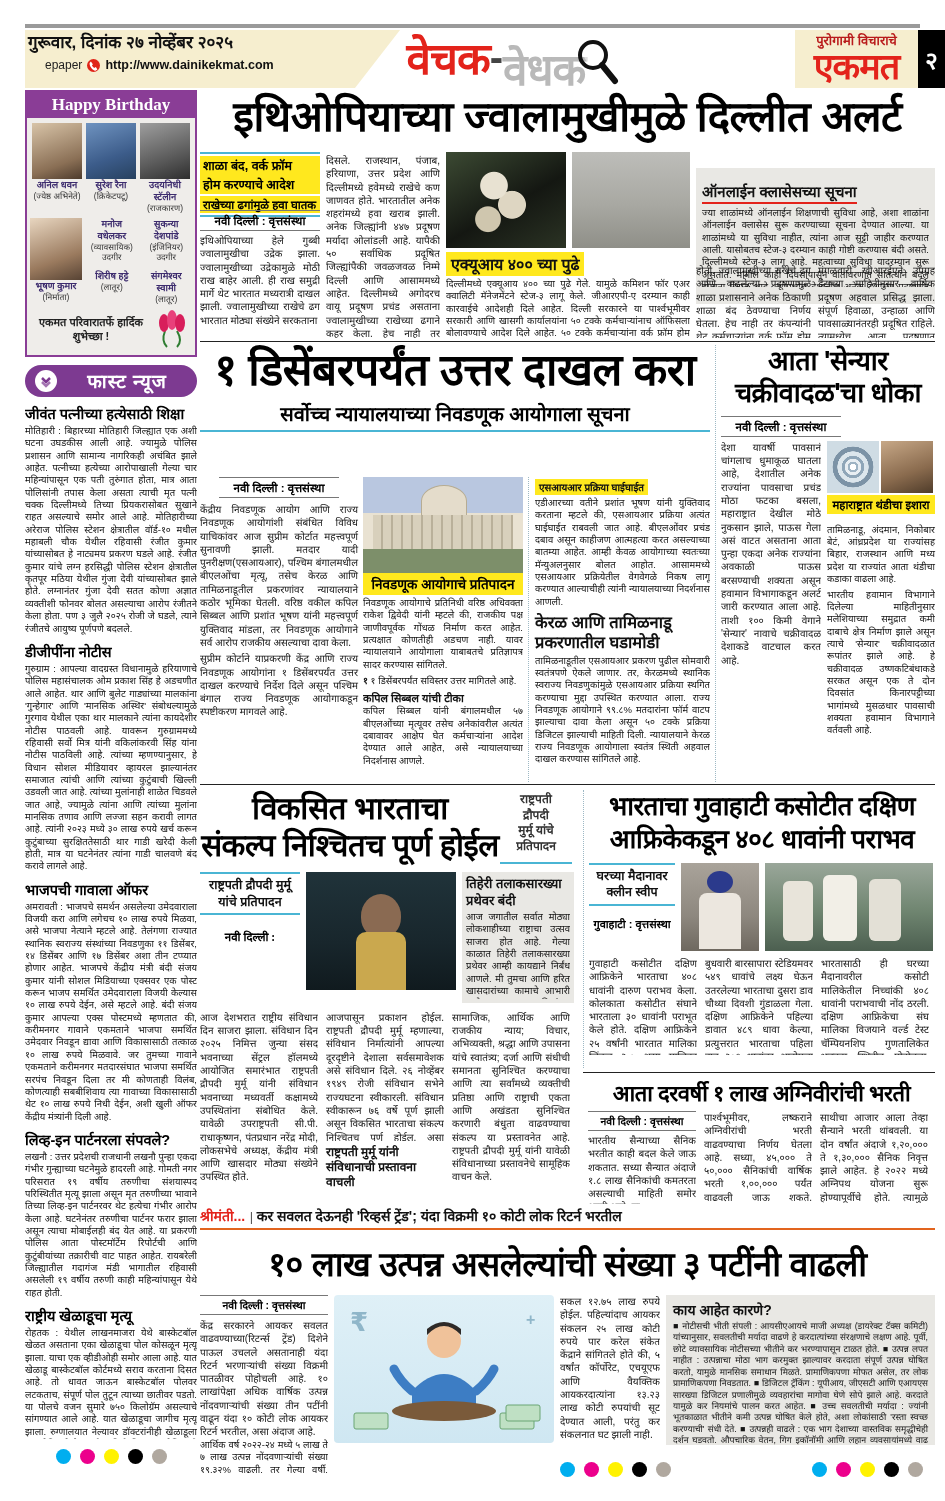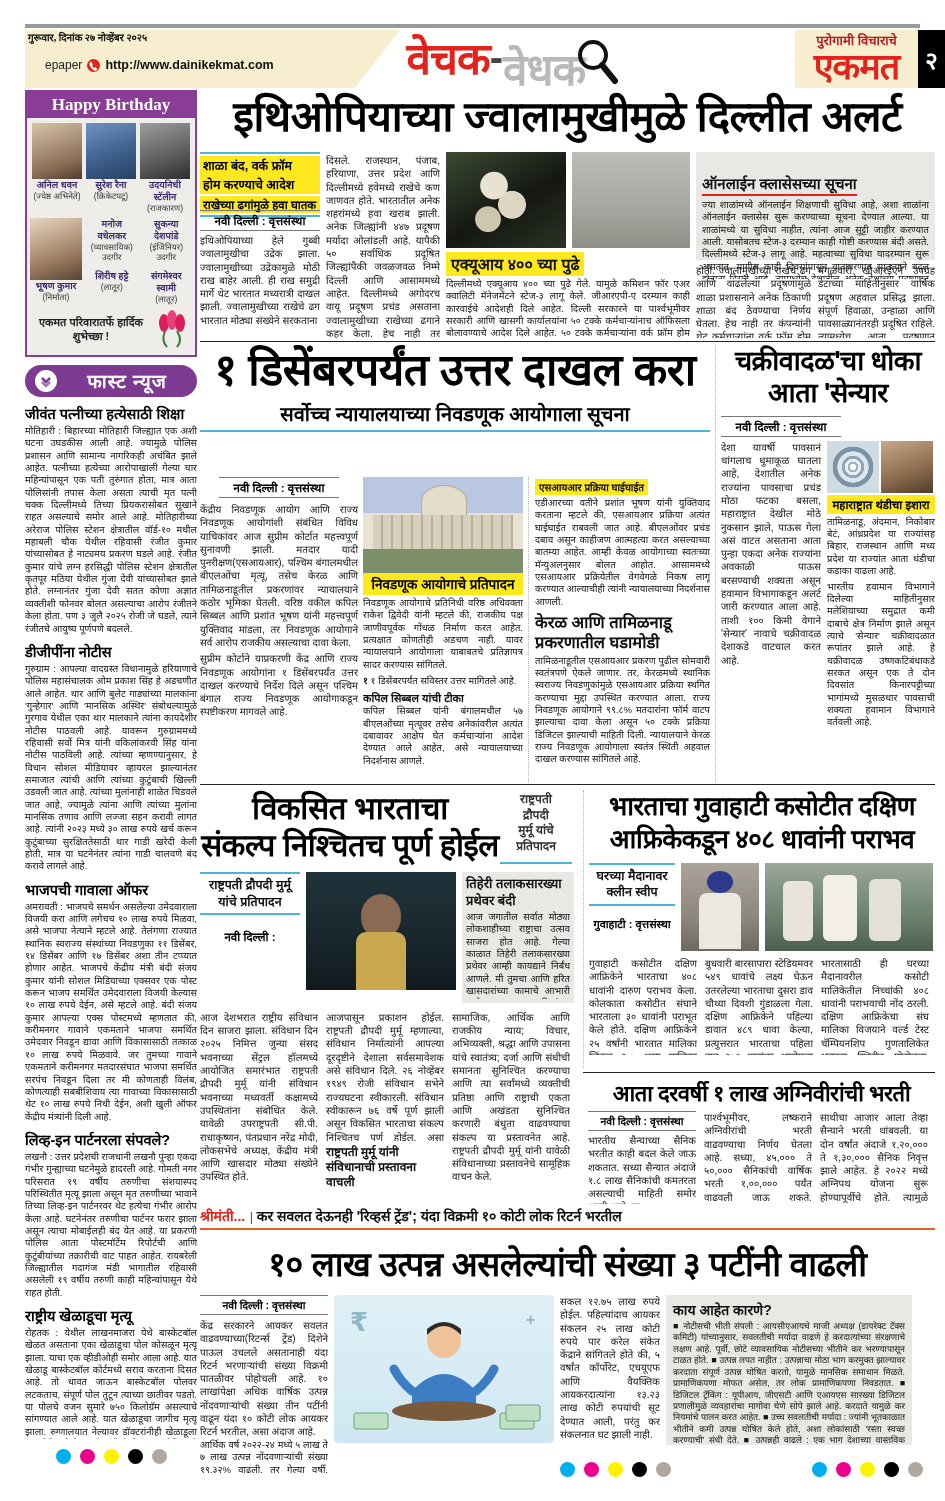--- a/index.html
+++ b/index.html
@@ -29,21 +29,21 @@
 </style>
 </head>
 <body>
 
 <div class="page">
 
   <div class="abs" style="left:0;top:22px;width:945px;height:66px;">
     <div class="abs" style="left:25px;top:2px;width:895px;height:4px;background:#9a9a9a;"></div>
     <div class="abs" style="left:25px;top:8px;width:375px;height:58px;background:#f6eecf;clip-path:polygon(0 0,100% 0,88% 100%,0 100%);"></div>
     <div class="abs" style="left:795px;top:8px;width:123px;height:58px;background:#f6eecf;"></div>
-    <div class="abs" style="left:28px;top:8px;font-weight:bold;font-size:10px;color:#111;font-family:Liberation Serif, serif;">गुरूवार, दिनांक २७ नोव्हेंबर २०२५</div>
+    <div class="abs" style="left:28px;top:8px;font-weight:bold;font-size:17px;color:#111;">गुरूवार, दिनांक २७ नोव्हेंबर २०२५</div>
     <div class="abs" style="left:45px;top:36px;display:flex;align-items:center;gap:5px;">
       <span style="font-size:12px;color:#222;">epaper</span>
       <span style="width:13px;height:13px;border-radius:50%;background:#e02418;display:inline-block;position:relative;">
         <svg viewBox="0 0 10 10" width="13" height="13" style="position:absolute;left:0;top:0;">
             <path d="M3 2 L4.5 4 L3.8 5.2 L5.5 7 L6.8 6.2 L8 8 L6.5 9 C4 8.5 1.8 5.5 2 3 Z" fill="#fff"></path>
           </svg>
       </span>
       <span style="font-size:12.5px;font-weight:bold;color:#111;">http://www.dainikekmat.com</span>
     </div>
     <div class="abs" style="left:370px;top:6px;width:290px;height:58px;display:flex;align-items:center;justify-content:center;">
@@ -174,21 +174,21 @@
     <div class="abs bt" style="left:126px;top:2px;width:114px;height:184px;overflow:hidden;">दिसले. राजस्थान, पंजाब, हरियाणा, उत्तर प्रदेश आणि दिल्लीमध्ये हवेमध्ये राखेचे कण जाणवत होते. भारतातील अनेक शहरांमध्ये हवा खराब झाली. अनेक जिल्ह्यांनी ४४७ प्रदूषण मर्यादा ओलांडली आहे. यापैकी ५० सर्वाधिक प्रदूषित जिल्ह्यांपैकी जवळजवळ निम्मे दिल्ली आणि आसाममध्ये आहेत. दिल्लीमध्ये अगोदरच वायू प्रदूषण प्रचंड असताना ज्वालामुखीच्या राखेच्या ढगाने कहर केला. हेच नाही तर जवळपास उड्डाणे रद्द करण्याचा निर्णय काल विमान कंपन्यांनी घेतला. राखेच्या ढगामुळे विमानाचे इंजिन बंद होण्याची शक्यता</div>
 
     <div class="abs photo" style="left:246px;top:0;width:120px;height:96px;background:radial-gradient(circle at 40% 35%,#e8e2d2 0 14%,transparent 15%),radial-gradient(circle at 55% 55%,#ded6c2 0 16%,transparent 17%),radial-gradient(circle at 35% 70%,#cfc6ae 0 12%,transparent 13%),linear-gradient(150deg,#3c4a33,#141712 55%,#2b3324);"></div>
     <div class="abs photo" style="left:372px;top:0;width:118px;height:96px;background:linear-gradient(180deg,#bdbdb9,#a8a8a2 55%,#8f8f88);"></div>
 
     <div class="abs" style="left:246px;top:100px;width:244px;height:86px;">
       <div class="ylw" style="font-weight:bold;font-size:16px;padding:1px 5px;display:inline-block;">एक्यूआय ४०० च्या पुढे</div>
       <div class="bts" style="margin-top:2px;height:62px;overflow:hidden;">दिल्लीमध्ये एक्यूआय ४०० च्या पुढे गेले. यामुळे कमिशन फॉर एअर क्वालिटी मॅनेजमेंटने स्टेज-३ लागू केले. जीआरएपी-ए दरम्यान काही कारवाईचे आदेशही दिले आहेत. दिल्ली सरकारने या पार्श्वभूमीवर सरकारी आणि खासगी कार्यालयांना ५० टक्के कर्मचाऱ्यांनाच ऑफिसला बोलावण्याचे आदेश दिले आहेत. ५० टक्के कर्मचाऱ्यांना वर्क फ्रॉम होम द्यावे, असे आदेश आहेत.</div>
     </div>
 
-    <div class="abs graybox" style="left:496px;top:0;width:239px;height:108px;padding:21px 6px;box-sizing:border-box;">
+    <div class="abs graybox" style="left:496px;top:16px;width:239px;height:136px;padding:13px 6px;box-sizing:border-box;">
       <div style="font-weight:bold;font-size:15px;border-bottom:2px solid #e3231b;display:inline-block;padding-bottom:1px;">ऑनलाईन क्लासेसच्या सूचना</div>
       <div class="bts" style="margin-top:3px;height:80px;overflow:hidden;">ज्या शाळांमध्ये ऑनलाईन शिक्षणाची सुविधा आहे, अशा शाळांना ऑनलाईन क्लासेस सुरू करण्याच्या सूचना देण्यात आल्या. या शाळांमध्ये या सुविधा नाहीत, त्यांना आज सुट्टी जाहीर करण्यात आली. यासोबतच स्टेज-३ दरम्यान काही गोष्टी करण्यास बंदी असते. दिल्लीमध्ये स्टेज-३ लागू आहे. महत्वाच्या सुविधा यादरम्यान सुरू असतात. मागील काही दिवसांपासून वातावरणात सातत्याने बदल होताना दिसत आहे. त्यामध्येच देशातील अनेक देशांच्या प्रदूषणात अत्यंत मोठी वाढ झाल्याचे बघायला मिळत आहे.</div>
     </div>
     <div class="abs bt" style="left:496px;top:112px;width:115px;height:74px;overflow:hidden;">होती. ज्वालामुखीच्या राखेचे ढग आणि वाढलेल्या प्रदूषणामुळे शाळा प्रशासनाने अनेक ठिकाणी शाळा बंद ठेवण्याचा निर्णय घेतला. हेच नाही तर कंपन्यांनी थेट कर्मचाऱ्यांना वर्क फ्रॉम होम देण्याचा निर्णय घेतला.</div>
     <div class="abs bt" style="left:618px;top:112px;width:117px;height:74px;overflow:hidden;">मंगळवारी खीआरईएने उपग्रह डेटाच्या माहितीनुसार वार्षिक प्रदूषण अहवाल प्रसिद्ध झाला. संपूर्ण हिवाळा, उन्हाळा आणि पावसाळ्यानंतरही प्रदूषित राहिले. त्यामध्येच आता प्रदूषणात झपाट्याने वाढ झाली.</div>
   </div>
 
   <div class="abs secdiv" style="left:200px;top:341px;width:735px;"></div>
 
   <div class="abs" style="left:200px;top:345px;width:510px;height:437px;">
@@ -215,32 +215,32 @@
       <div class="ylw" style="font-weight:bold;font-size:10px;display:inline-block;padding:1px 4px;">एसआयआर प्रक्रिया घाईघाईत</div>
       <div class="bts" style="margin-top:2px;">एडीआरच्या वतीने प्रशांत भूषण यांनी युक्तिवाद करताना म्हटले की, एसआयआर प्रक्रिया अत्यंत घाईघाईत राबवली जात आहे. बीएलओंवर प्रचंड दबाव असून काहीजण आत्महत्या करत असल्याच्या बातम्या आहेत. आम्ही केवळ आयोगाच्या स्वतःच्या मॅन्युअलनुसार बोलत आहोत. आसाममध्ये एसआयआर प्रक्रियेतील वेगवेगळे निकष लागू करण्यात आल्याचीही त्यांनी न्यायालयाच्या निदर्शनास आणली.</div>
       <div style="font-weight:bold;font-size:16.5px;line-height:1.2;margin-top:5px;">
         <span>केरळ आणि तामिळनाडू</span><br><span>प्रकरणातील घडामोडी</span>
       </div>
       <div class="bts" style="margin-top:2px;">तामिळनाडूतील एसआयआर प्रकरण पुढील सोमवारी स्वतंत्रपणे ऐकले जाणार. तर, केरळमध्ये स्थानिक स्वराज्य निवडणुकांमुळे एसआयआर प्रक्रिया स्थगित करण्याचा मुद्दा उपस्थित करण्यात आला. राज्य निवडणूक आयोगाने ९९.८% मतदारांना फॉर्म वाटप झाल्याचा दावा केला असून ५० टक्के प्रक्रिया डिजिटल झाल्याची माहिती दिली. न्यायालयाने केरळ राज्य निवडणूक आयोगाला स्वतंत्र स्थिती अहवाल दाखल करण्यास सांगितले आहे.</div>
     </div>
   </div>
 
   <div class="abs" style="left:715px;top:345px;width:220px;height:437px;border-left:1px dotted #9db8c4;padding-left:5px;box-sizing:border-box;">
+    <div class="headline" style="font-size:27px;line-height:1.2;">आता 'सेन्यार</div>
     <div class="headline" style="font-size:27px;line-height:1.2;">चक्रीवादळ'चा धोका</div>
-    <div class="headline" style="font-size:27px;line-height:1.2;">आता 'सेन्यार</div>
     <div class="dl" style="width:120px;margin:6px 0 4px 0;">नवी दिल्ली : वृत्तसंस्था</div>
     <div style="display:flex;gap:6px;">
       <div class="bt" style="width:100px;height:330px;overflow:hidden;">देशा यावर्षी पावसानं चांगलाच धुमाकूळ घातला आहे, देशातील अनेक राज्यांना पावसाचा प्रचंड मोठा फटका बसला, महाराष्ट्रात देखील मोठे नुकसान झाले, पाऊस गेला असं वाटत असताना आता पुन्हा एकदा अनेक राज्यांना अवकाळी पाऊस बरसण्याची शक्यता असून हवामान विभागाकडून अलर्ट जारी करण्यात आला आहे. ताशी १०० किमी वेगाने 'सेन्यार' नावाचे चक्रीवादळ देशाकडे वाटचाल करत आहे.</div>
       <div style="width:108px;">
         <div style="display:flex;gap:2px;">
           <div class="photo" style="width:52px;height:52px;background:radial-gradient(circle at 50% 50%,#fff 0 8%,#9fb4c4 9% 14%,#e8eef2 15% 22%,#8fa6b8 23% 30%,#dce6ec 31% 42%,#7c93a6 43% 55%,#cfdce4 56%);"></div>
           <div class="photo" style="width:52px;height:52px;background:linear-gradient(160deg,#c7a887,#8a6b4e 60%,#4f3c2a);"></div>
         </div>
         <div class="cap" style="font-size:11.5px;margin-top:2px;">महाराष्ट्रात थंडीचा इशारा</div>
-        <div class="bts" style="margin-top:2px;">तामिळनाडू, अंदमान, निकोबार बेटं, आंध्रप्रदेश या राज्यांसह बिहार, राजस्थान आणि मध्य प्रदेश या राज्यांत आता थंडीचा कडाका वाढला आहे.</div>
+        <div class="bts" style="margin-top:10px;">तामिळनाडू, अंदमान, निकोबार बेटं, आंध्रप्रदेश या राज्यांसह बिहार, राजस्थान आणि मध्य प्रदेश या राज्यांत आता थंडीचा कडाका वाढला आहे.</div>
         <div class="bts" style="margin-top:3px;height:190px;overflow:hidden;">भारतीय हवामान विभागाने दिलेल्या माहितीनुसार मलेशियाच्या समुद्रात कमी दाबाचे क्षेत्र निर्माण झाले असून त्याचे 'सेन्यार' चक्रीवादळात रूपांतर झाले आहे. हे चक्रीवादळ उष्णकटिबंधाकडे सरकत असून एक ते दोन दिवसांत किनारपट्टीच्या भागांमध्ये मुसळधार पावसाची शक्यता हवामान विभागाने वर्तवली आहे.</div>
       </div>
     </div>
   </div>
 
   <div class="abs secdiv" style="left:200px;top:784px;width:735px;"></div>
 
   <div class="abs" style="left:200px;top:790px;width:375px;height:410px;">
     <div style="display:flex;">
       <div style="width:300px;">
@@ -249,21 +249,21 @@
       </div>
       <div style="width:72px;font-weight:bold;font-size:12px;text-align:center;color:#333;border-bottom:2px solid #4ab5d4;line-height:1.3;padding-top:2px;">
         <span>राष्ट्रपती</span><br><span>द्रौपदी</span><br><span>मुर्मू यांचे</span><br><span>प्रतिपादन</span>
       </div>
     </div>
     <div style="display:flex;gap:6px;margin-top:8px;">
       <div style="width:100px;">
         <div class="tealrule" style="border-bottom:2px solid #4ab5d4;text-align:center;font-weight:bold;font-size:12.5px;padding:3px 0;line-height:1.3;">
           <span>राष्ट्रपती द्रौपदी मुर्मू</span><br><span>यांचे प्रतिपादन</span>
         </div>
-        <div class="dl2" style="margin-top:14px;text-align:center;">नवी दिल्ली :</div>
+        <div class="dl2" style="margin-top:14px;text-align:center;font-family:Liberation Serif, serif;">नवी दिल्ली :</div>
       </div>
       <div class="photo" style="width:150px;height:118px;background:linear-gradient(180deg,#20333a,#18262c 60%,#101a1e);position:relative;">
         <span style="position:absolute;left:55px;top:22px;width:40px;height:44px;border-radius:50% 50% 46% 46%;background:#8a6a52;"></span>
         <span style="position:absolute;left:50px;top:60px;width:50px;height:58px;border-radius:10px 10px 0 0;background:#caa84e;"></span>
       </div>
       <div class="graybox" style="width:112px;padding:4px;box-sizing:border-box;">
         <div style="font-weight:bold;font-size:13px;line-height:1.25;">
           <span>तिहेरी तलाकसारख्या</span><br><span>प्रथेवर बंदी</span>
         </div>
         <div class="bts" style="margin-top:2px;height:88px;overflow:hidden;">आज जगातील सर्वात मोठ्या लोकशाहीच्या राष्ट्राचा उत्सव साजरा होत आहे. गेल्या काळात तिहेरी तलाकसारख्या प्रथेवर आम्ही कायद्याने निर्बंध आणले. मी तुमचा आणि हरित खासदारांच्या कामाचे आभारी आहे. या सुधारणा महिलांच्या सन्मानासाठी आहेत, असेही राष्ट्रपती द्रौपदी मुर्मू म्हणाल्या.</div>
@@ -346,21 +346,21 @@
             <rect x="166" y="118" width="34" height="16" rx="2"></rect>
             <rect x="172" y="110" width="34" height="16" rx="2"></rect>
           </g>
         <text x="16" y="36" font-size="26" fill="#8fb6c9" font-weight="bold">₹</text>
         <text x="192" y="30" font-size="16" fill="#8fb6c9" font-weight="bold">+</text>
       </svg>
     </div>
     <div class="abs bt" style="left:360px;top:0;width:100px;height:150px;overflow:hidden;">सकल १२.७५ लाख रुपये होईल. पहिल्यांदाच आयकर संकलन २५ लाख कोटी रुपये पार करेल संकेत केंद्राने सांगितले होते की, ५ वर्षांत कॉर्पोरेट, एचयूएफ आणि वैयक्तिक आयकरदात्यांना १३.२३ लाख कोटी रुपयांची सूट देण्यात आली, परंतु कर संकलनात घट झाली नाही.</div>
     <div class="abs bts" style="left:360px;top:0;width:0;height:0;overflow:hidden;">चालू वर्षी पहिल्यांदाच एकूण २५.२ लाख कोटी रुपयांच्या कर संकलनाचे उद्दिष्ट ठेवले आहे. १२.७५ लाखांपर्यंतचे उत्पन्न करमुक्त केल्यानंतरही, हे मागील वर्षाच्या २२.२५ लाख कोटी रुपयांपेक्षा १३.२६% जास्त आहे.</div>
 
-    <div class="abs graybox" style="left:466px;top:0;width:246px;height:150px;padding:5px 7px;box-sizing:border-box;overflow:hidden;">
+    <div class="abs graybox" style="left:466px;top:0;width:269px;height:150px;padding:5px 7px;box-sizing:border-box;overflow:hidden;">
       <div style="font-weight:bold;font-size:14px;margin-bottom:2px;">काय आहेत कारणे?</div>
       <div class="bts" style="font-size:8.8px;">■ <span>नोटीसची भीती संपली : आयसीएआयचे माजी अध्यक्ष (डायरेक्ट टॅक्स कमिटी) यांच्यानुसार, सवलतीची मर्यादा वाढणे हे करदात्यांच्या संरक्षणाचे लक्षण आहे. पूर्वी, छोटे व्यावसायिक नोटीसच्या भीतीने कर भरण्यापासून टाळत होते.</span> ■ <span>उत्पन्न लपत नाहीत : उत्पन्नाचा मोठा भाग करमुक्त झाल्यावर करदाता संपूर्ण उत्पन्न घोषित करतो, यामुळे मानसिक समाधान मिळते. प्रामाणिकपणा मोफत असेल, तर लोक प्रामाणिकपणा निवडतात.</span> ■ <span>डिजिटल ट्रॅकिंग : यूपीआय, जीएसटी आणि एआयएस सारख्या डिजिटल प्रणालीमुळे व्यवहारांचा मागोवा घेणे सोपे झाले आहे. करदाते यामुळे कर नियमांचे पालन करत आहेत.</span> ■ <span>उच्च सवलतीची मर्यादा : ज्यांनी भूतकाळात भीतीने कमी उत्पन्न घोषित केले होते, अशा लोकांसाठी 'रस्ता स्वच्छ करण्याची' संधी देते.</span> ■ <span>उत्पन्नही वाढले : एक भाग देशाच्या वास्तविक समृद्धीचेही दर्शन घडवतो. औपचारिक वेतन, गिग इकॉनॉमी आणि लहान व्यवसायांमध्ये वाढ झाल्यामुळे मोठ्या लोकसंख्येचे उत्पन्न पूर्वीपेक्षा वाढले आहे.</span></div>
     </div>
   </div>
 
   <div class="abs dotrow" style="left:560px;top:1462px;">
     <span class="dot c-c"></span>
       <span class="dot c-m"></span>
       <span class="dot c-y"></span>
       <span class="dot c-k"></span>

